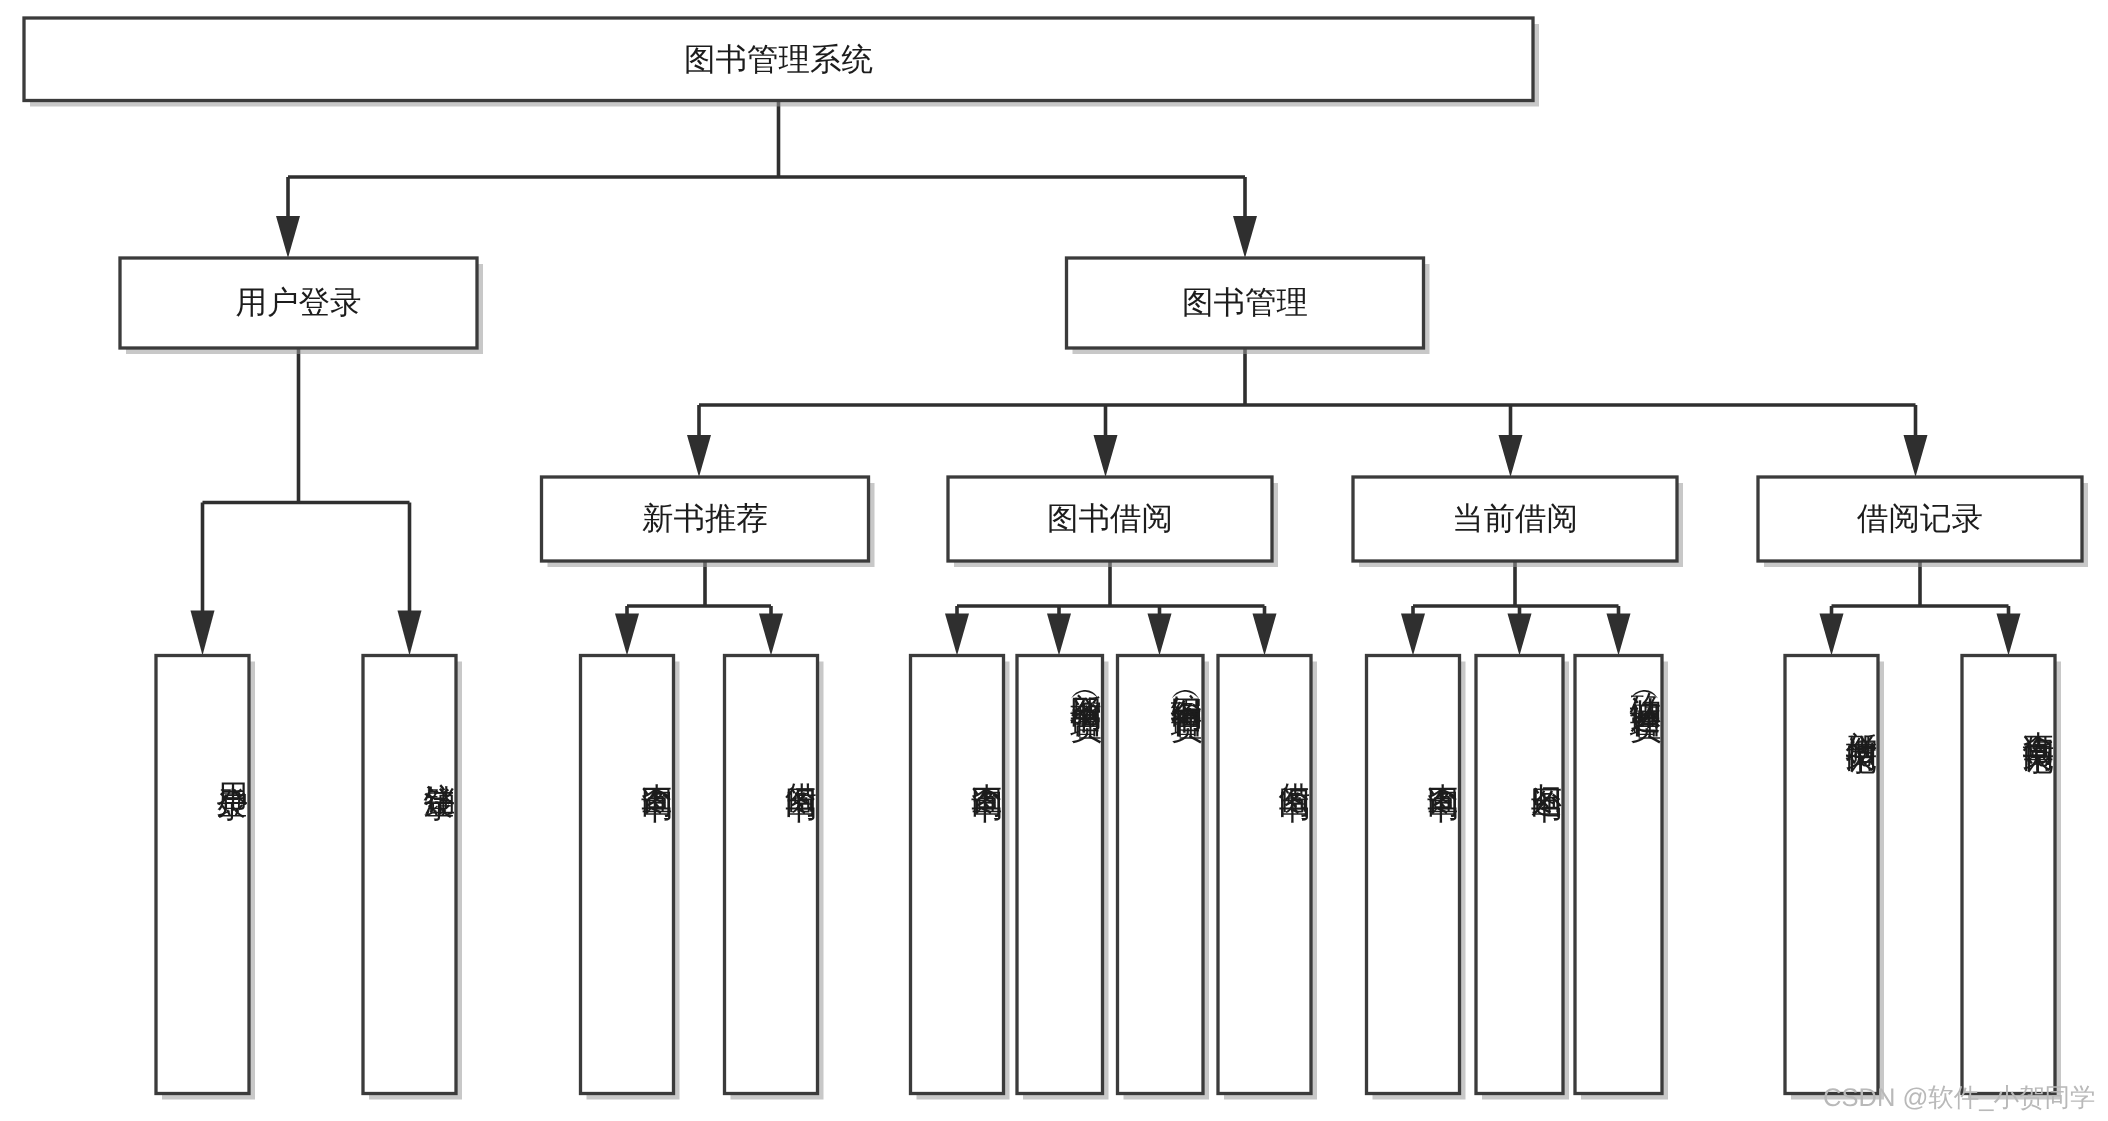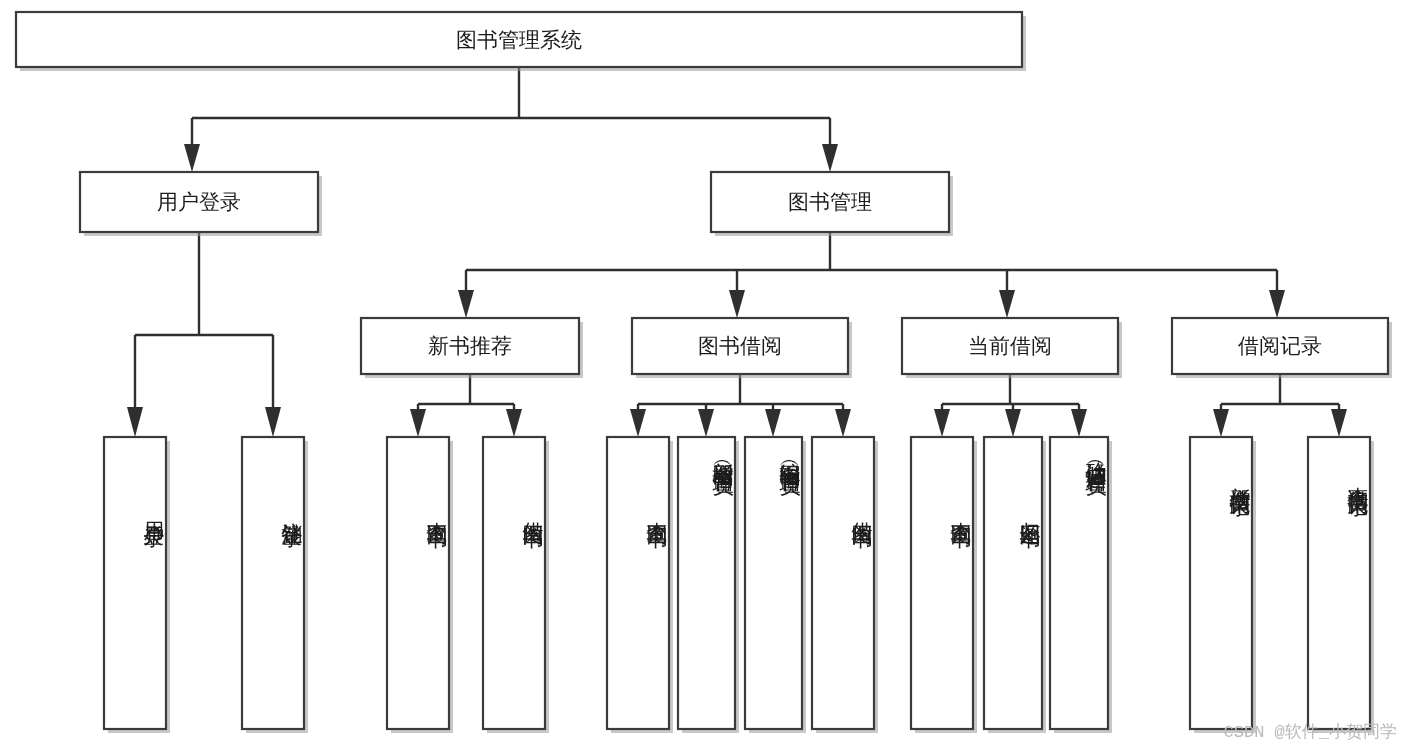--- a/index.html
+++ b/index.html
@@ -62,21 +62,21 @@
     color: #1c1c1c;
     letter-spacing: 2px;
     text-align: center;
     white-space: nowrap;
     pointer-events: none;
   }
   .watermark {
     position: absolute;
     right: 8px;
     bottom: 4px;
-    font-family: Liberation Mono, monospace;
+    font-family: Liberation Sans, sans-serif;
     font-size: 17px;
     color: #b9b9b9;
     white-space: nowrap;
     user-select: none;
   }
 </style>
 </head>
 <body>
 
 <div id="diagram-root">

